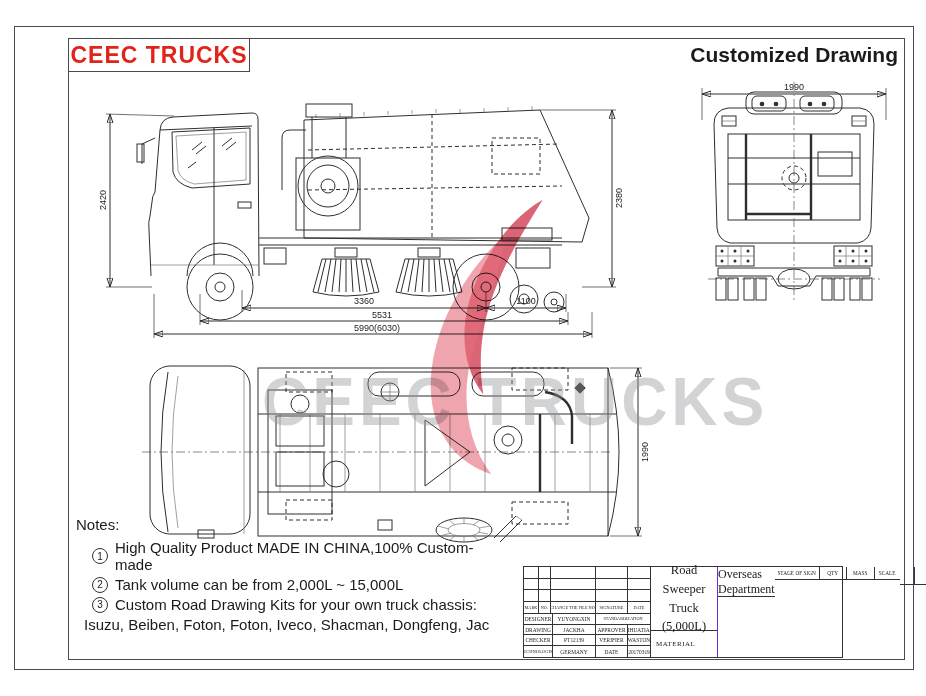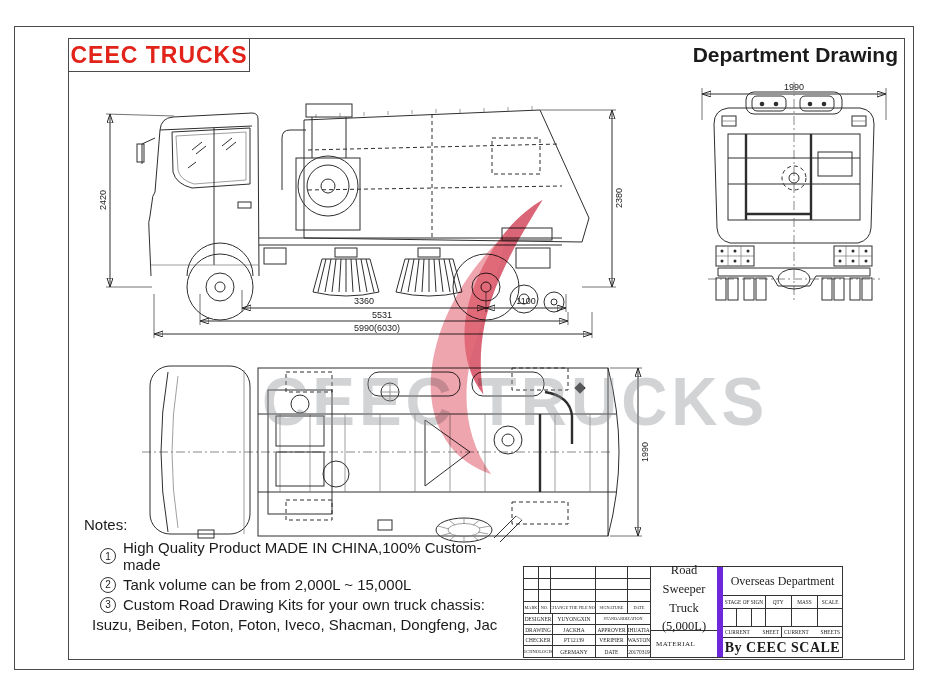--- a/index.html
+++ b/index.html
@@ -18,57 +18,57 @@
   
   .la path,.la line,.la rect,.la circle,.la ellipse,.la polyline,.la polygon{fill:none;stroke:#2e2e2e;stroke-width:1;}
   .la .dash{stroke-dasharray:4 3;}
   .la .cl{stroke-dasharray:9 3 2 3;stroke:#6b6b6b;stroke-width:.8;}
   .la .thick{stroke-width:2.4;}
   .la .thin{stroke:#777;stroke-width:.7;}
   .la .fillk{fill:#2e2e2e;stroke:none;}
   .la text{fill:#1b1b1b;stroke:none;font-family:"Liberation Sans",sans-serif;font-size:9px;}
   .la .ext{stroke:#4f4f4f;stroke-width:.8;}
   
-  .notes{left:84px;top:516px;width:430px;font-size:15px;z-index:4;}
+  .notes{left:76px;top:516px;width:430px;font-size:15px;z-index:4;}
   .notes-heading{margin-bottom:6px;}
   .note-item{margin:3px 0 3px 16px;display:flex;align-items:center;}
   .note-num{display:inline-flex;width:14px;height:14px;border:1px solid #333;border-radius:50%;align-items:center;justify-content:center;font-size:10px;margin-right:7px;flex:0 0 14px;}
   .note-chassis{margin:2px 0 0 8px;}
   
   .tb{left:523px;top:566px;width:320px;height:92px;border:1px solid #333;display:flex;box-sizing:border-box;background:#fff;z-index:5;font-size:6px;font-family:Liberation Serif, serif;}
   .tb *{box-sizing:border-box;}
   .tb-left{width:127px;display:flex;flex-direction:column;}
   .tb-row{display:flex;border-bottom:1px solid #333;}
   .tb-row:last-child{border-bottom:none;}
   .tb-cell{border-right:1px solid #333;overflow:hidden;white-space:nowrap;display:flex;align-items:center;justify-content:center;}
   .tb-left .tb-cell:last-child{border-right:1px solid #333;}
   .r-empty{height:12px;}
   .r-head{height:12px;font-size:4.3px;}
   .r-staff{height:11px;font-size:5.4px;}
   .tb-mid{width:128px;display:flex;flex-direction:column;}
   .tb-title{height:64px;border-bottom:1px solid #333;display:flex;flex-direction:column;align-items:center;justify-content:center;font-size:12.5px;line-height:1.5;text-align:center;}
   .tb-material{height:28px;display:flex;align-items:center;padding-left:5px;font-size:7px;letter-spacing:.5px;}
-  .tb-right{width:125px;border-left:6px solid #6d28d9;display:flex;flex-direction:column;}
+  .tb-right{width:125px;border-left:1px solid #6d28d9;display:flex;}
   .tb-dept{height:30px;border-bottom:1px solid #333;display:flex;align-items:center;justify-content:center;font-size:12px;}
   .tb-signrow{height:13px;display:flex;border-bottom:1px solid #333;font-size:5.3px;}
   .tb-emptyrow{height:18px;display:flex;border-bottom:1px solid #333;}
   .tb-currentrow{height:12px;display:flex;border-bottom:1px solid #333;font-size:5.3px;}
   .tb-half{display:flex;justify-content:space-between;align-items:center;padding:0 2px;}
   .tb-by{height:19px;display:flex;align-items:center;justify-content:center;font-weight:bold;font-size:14px;letter-spacing:.5px;}
 </style>
 </head>
 <body>
 
 <div class="abs outer-frame"></div>
 <div class="abs inner-frame"></div>
 
 <div class="abs logo-box">
   <span class="logo-text">CEEC TRUCKS</span>
 </div>
-<div class="abs page-title">Department Drawing</div>
+<div class="abs page-title">Customized Drawing</div>
 
 <div class="abs wm-gray">CEEC TRUCKS</div>
 
 <svg class="abs wm-swirl" width="195" height="292" viewBox="0 0 200 300">
   <path d="M165,8 C130,28 100,70 88,118 C80,152 86,186 104,208 C98,172 102,136 116,100 C130,64 150,32 165,8 Z" fill="#cf3a4f" opacity="0.78" stroke="none"></path>
   <path d="M128,42 C82,84 48,146 50,204 C52,248 76,278 112,290 C84,252 80,202 96,154 C110,112 122,74 128,42 Z" fill="#e56e7d" opacity="0.62" stroke="none"></path>
 </svg>
 
 <svg class="abs la" style="left:92px;top:80px;z-index:1" width="540" height="262" viewBox="0 0 540 262">
   <defs>

